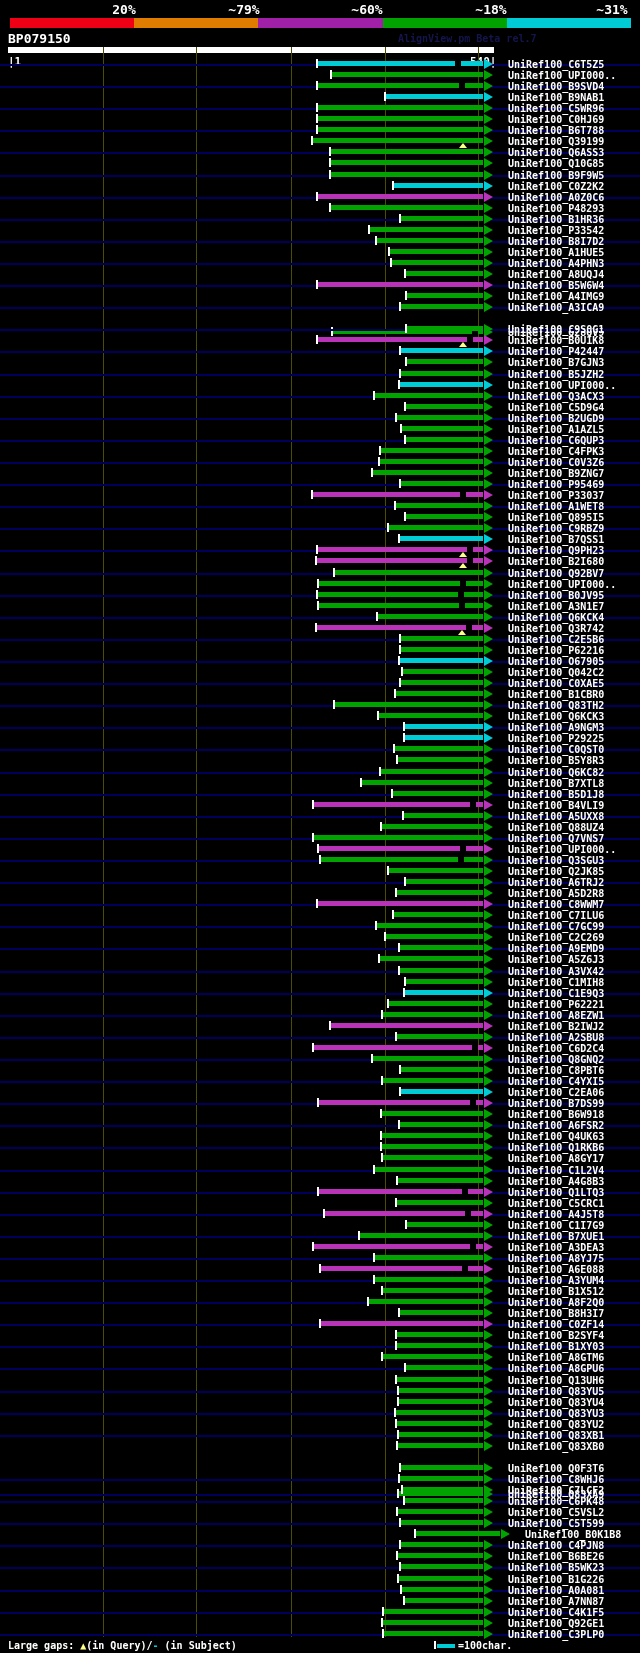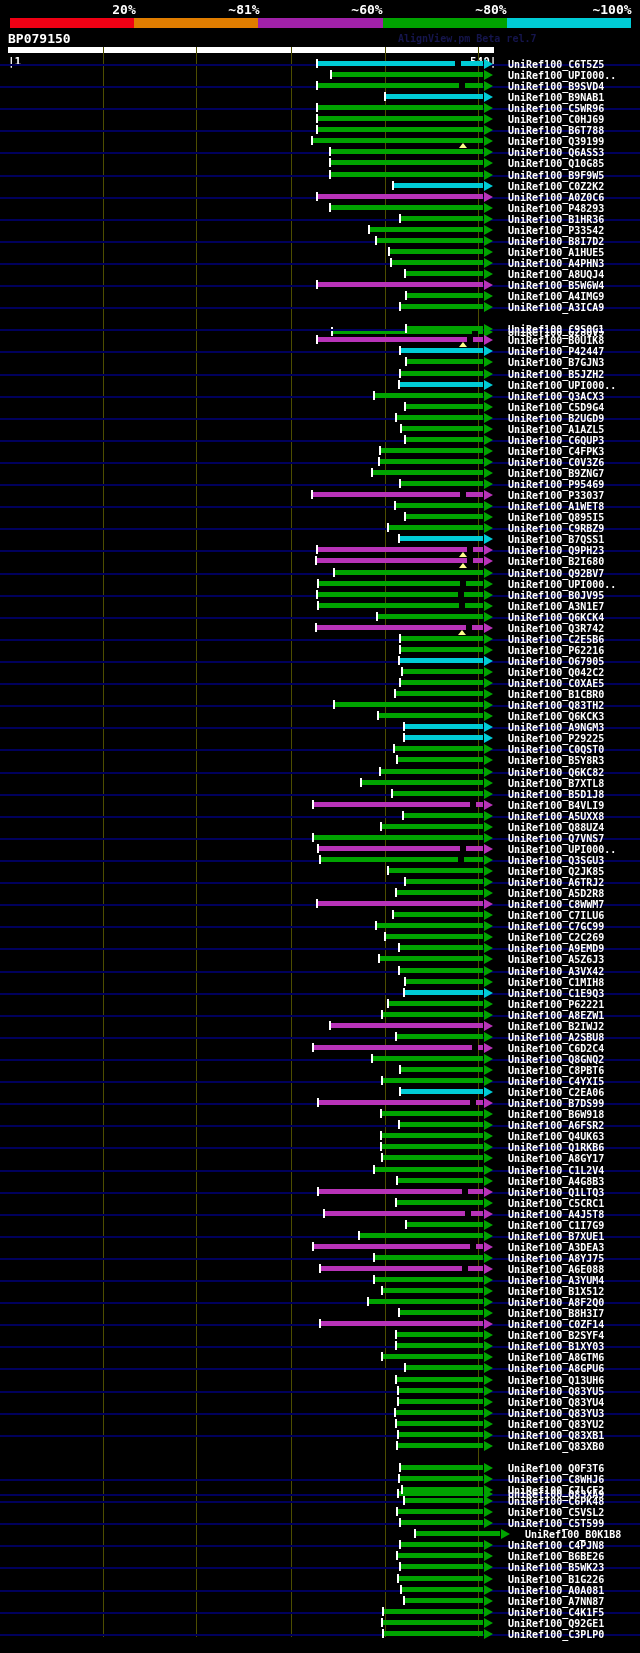--- a/index.html
+++ b/index.html
@@ -31,24 +31,24 @@
   .leg-tick{position:absolute;left:434px;top:2px;width:2px;height:8px;background:#fff;}
   .leg-bar{position:absolute;left:437px;top:5px;width:18px;height:4px;background:#00ccd6;}
   .leg-right{position:absolute;left:458px;top:1px;}
 </style>
 </head>
 <body>
 
 <div id="screen">
   <div id="scale-labels">
       <div class="pct-label" style="left: 124px;">20%</div>
-      <div class="pct-label" style="left: 244px;">~81%</div>
+      <div class="pct-label" style="left: 244px;">~79%</div>
       <div class="pct-label" style="left: 367px;">~60%</div>
-      <div class="pct-label" style="left: 491px;">~80%</div>
-      <div class="pct-label" style="left: 612px;">~100%</div>
+      <div class="pct-label" style="left: 491px;">~18%</div>
+      <div class="pct-label" style="left: 612px;">~31%</div>
     </div>
   <div id="scale-bar">
       <div class="scale-seg" style="left: 10px; width: 124.2px; background: rgb(240, 0, 20);"></div>
       <div class="scale-seg" style="left: 134.2px; width: 124.2px; background: rgb(224, 125, 0);"></div>
       <div class="scale-seg" style="left: 258.4px; width: 124.2px; background: rgb(160, 33, 168);"></div>
       <div class="scale-seg" style="left: 382.6px; width: 124.2px; background: rgb(0, 163, 0);"></div>
       <div class="scale-seg" style="left: 506.8px; width: 124.2px; background: rgb(0, 204, 214);"></div>
     </div>
 
   <div class="hdr-title">BP079150</div>
@@ -1016,13 +1016,19 @@
       </div>
       <div class="row" style="top: 1570px;">
         <div class="stripe"></div>
         <div class="bar" style="left: 383px; width: 100px; background: rgb(0, 163, 0);"></div>
         <div class="tick" style="left: 382px;"></div>
         <div class="arrow" style="border-left-color: rgb(0, 163, 0);"></div>
         <div class="hitlabel">UniRef100_C3PLP0</div>
       </div>
     </div>
 
+  <div id="legend">
+    <span class="leg-left"><span>Large gaps: </span><span class="leg-tri">▲</span><span>(in Query)/</span><span class="leg-dash">-</span><span> (in Subject)</span></span>
+    <span class="leg-tick"></span>
+    <span class="leg-bar"></span>
+    <span class="leg-right">=100char.</span>
+  </div>
 </div>
 
 </body></html>

